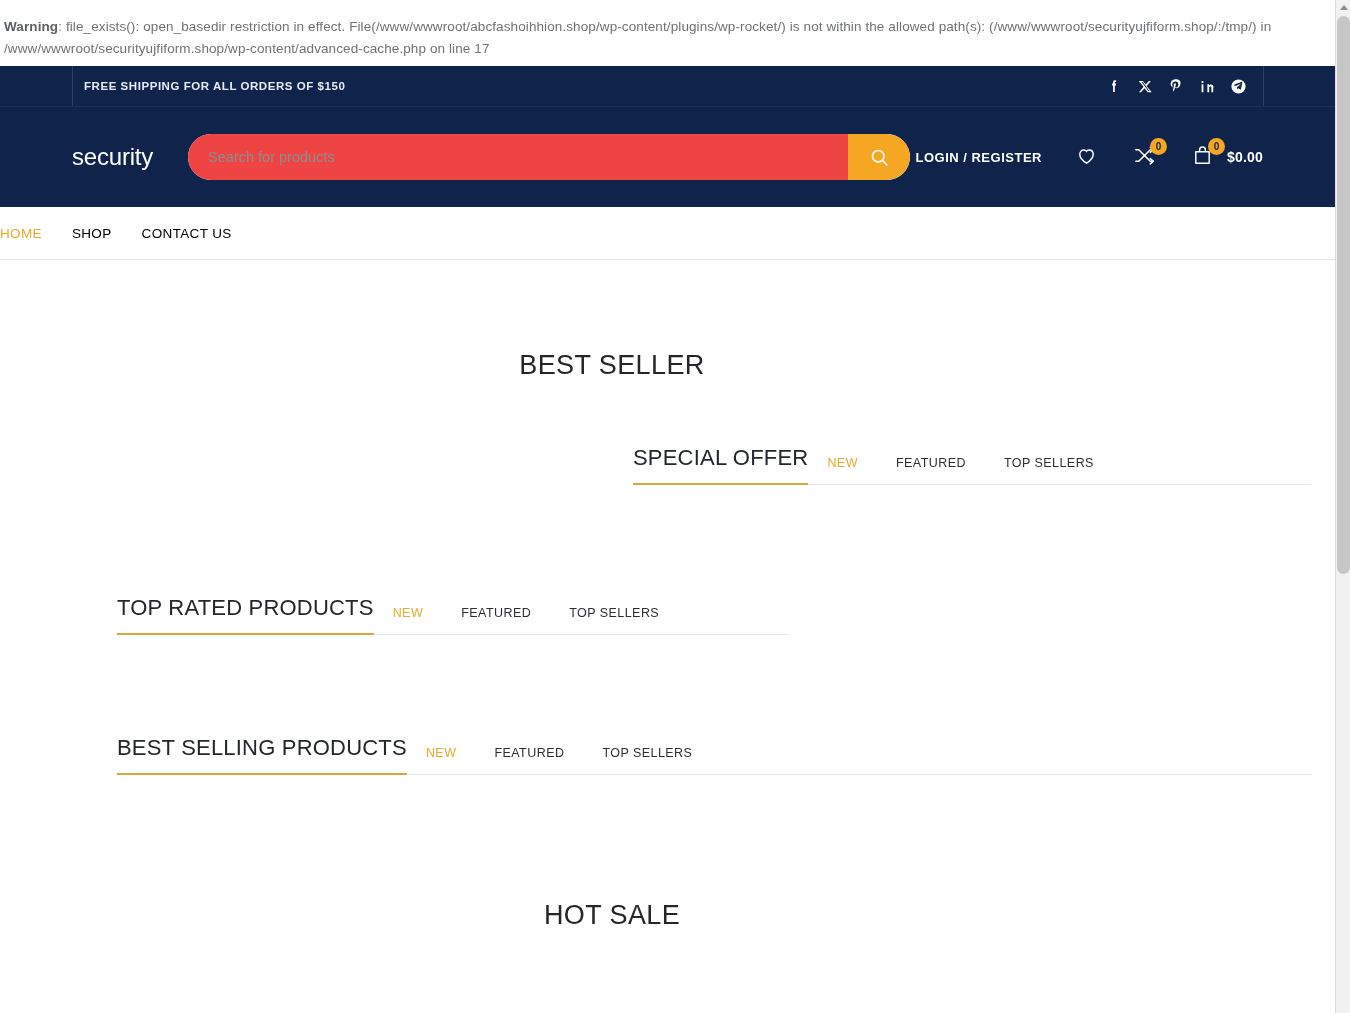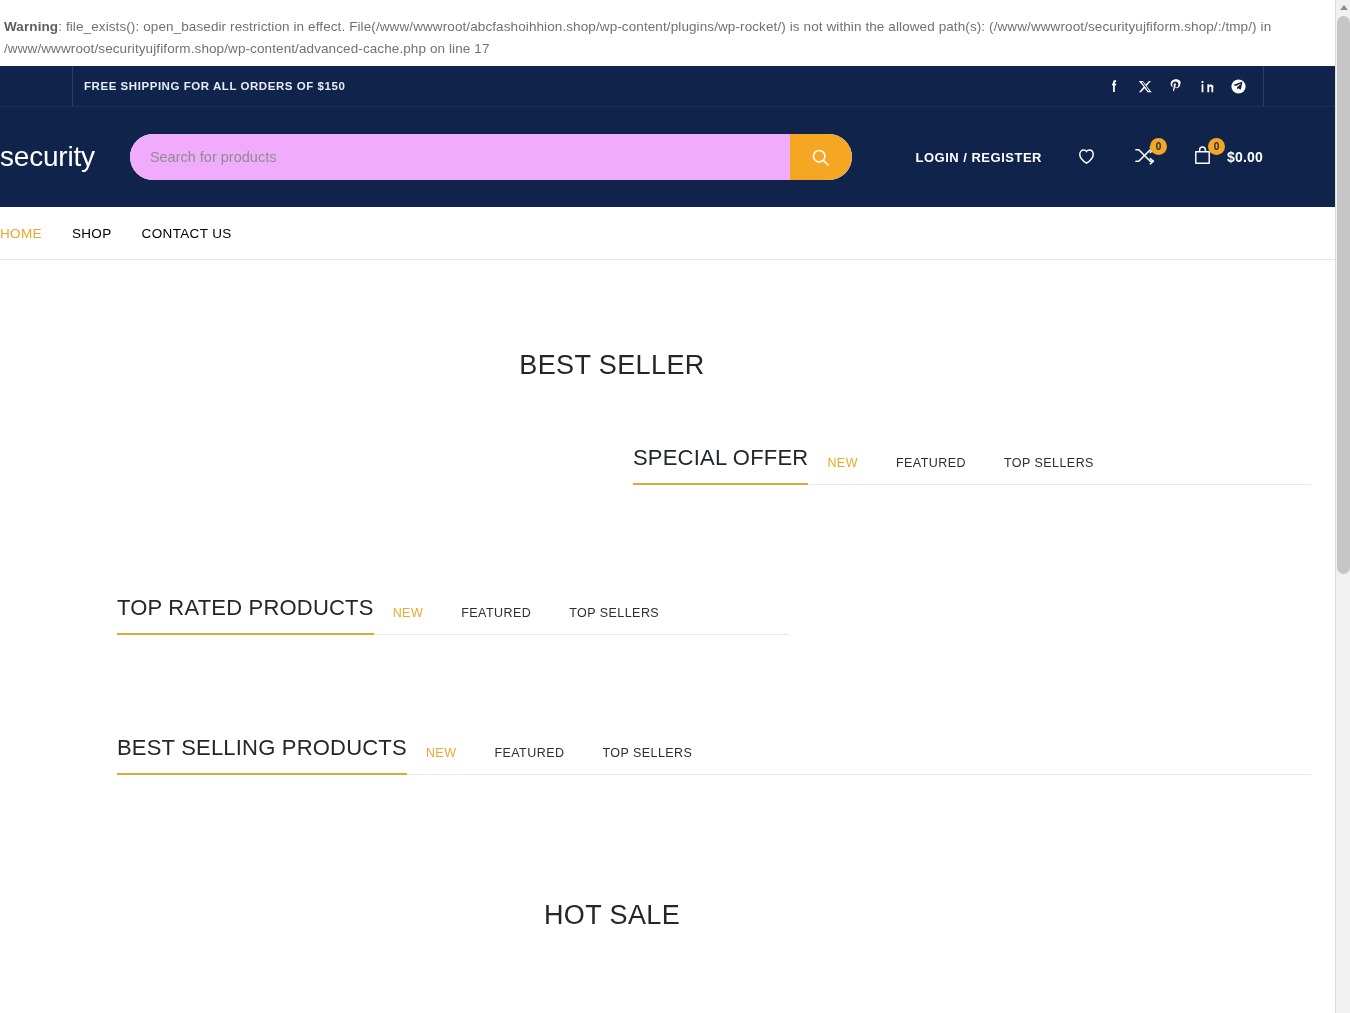--- a/index.html
+++ b/index.html
@@ -70,22 +70,23 @@
 
   
   .header {
     height: 100px;
     background: #10244b;
     display: flex;
     align-items: center;
     position: relative;
   }
   .logo {
+    margin-left: 72px;
     color: #ffffff;
-    font-size: 28px;
+    font-size: 24px;
     font-weight: 400;
     letter-spacing: -.2px;
     line-height: 1;
   }
   .searchwrap {
     margin-left: 35px;
     width: 722px;
     height: 46px;
     display: flex;
     border-radius: 24px;
@@ -93,21 +94,21 @@
     background: #ffffff;
   }
   .search-input {
     flex: 1;
     border: none;
     outline: none;
     padding: 0 20px;
     font-size: 14.5px;
     color: #3a3a3a;
     font-family: "Liberation Sans", sans-serif;
-    background: #f0abfc;
+    background: #ef4444;
   }
   .search-input::placeholder { color: #8d8d8d; }
   .search-btn {
     width: 62px;
     background: #f5a623;
     border: none;
     display: flex; align-items: center; justify-content: center;
     cursor: pointer;
     border-top-right-radius: 24px;
     border-bottom-right-radius: 24px;

